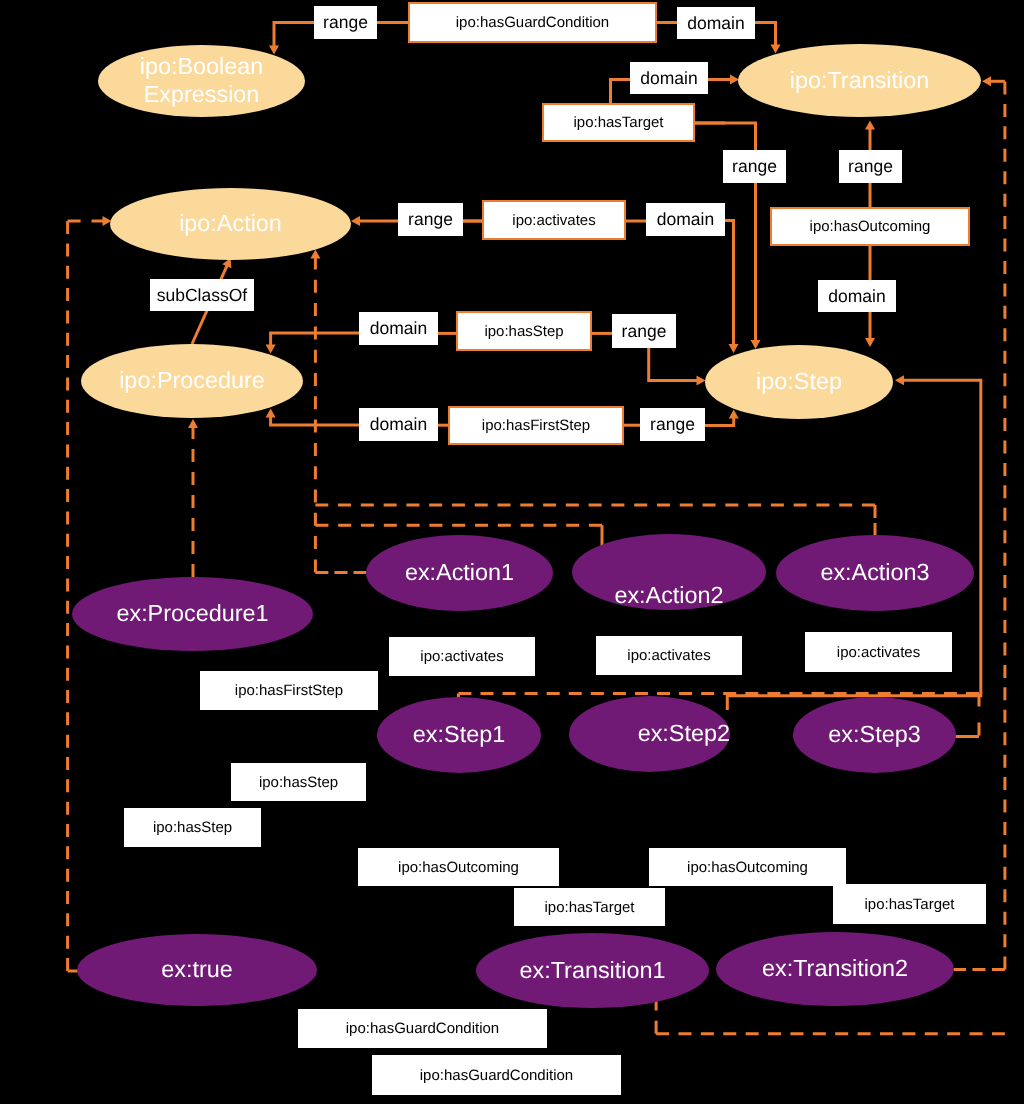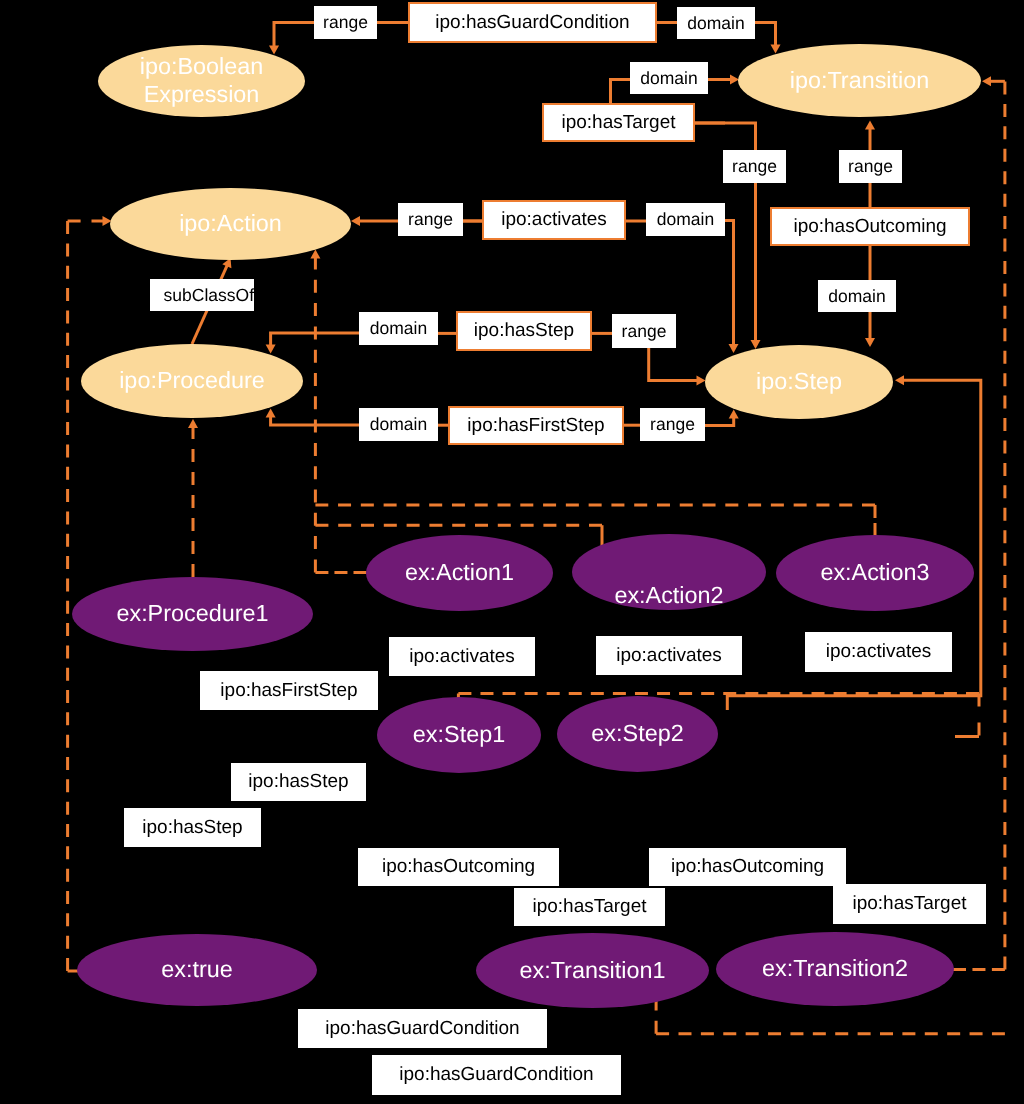--- a/index.html
+++ b/index.html
@@ -12,21 +12,21 @@
   svg.edges{position:absolute;left:0;top:0;width:1024px;height:1104px;}
   .node{position:absolute;display:flex;align-items:center;justify-content:center;
         text-align:center;color:#fff;border-radius:50%;box-sizing:border-box;}
   .node.cls{background:#fbd99a;}
   .node.ind{background:#701a75;}
   .nodetxt{font-size:23.4px;line-height:1.18;white-space:nowrap;}
   .ln{display:block;}
   .lbl{position:absolute;display:flex;align-items:center;justify-content:center;
        background:#fff;color:#000;box-sizing:border-box;white-space:nowrap;}
   .lbl.small{font-size:17.5px;}
-  .lbl.big{font-size:19px;}
+  .lbl.big{font-size:15px;}
   .lbl.sh{border:2px solid #ed7d31;}
 </style>
 </head>
 <body>
 
 <div id="stage">
   <svg class="edges" viewBox="0 0 1024 1104" width="1024" height="1104">
     <path d="M 314.0 22.5 L 274.0 22.5 L 274.0 47.5" fill="none" stroke="#ed7d31" stroke-width="3"></path>
     <polygon points="274.0,54.5 269.0,45.5 279.0,45.5" fill="#ed7d31"></polygon>
     <path d="M 755.0 22.5 L 775.5 22.5 L 775.5 46.5" fill="none" stroke="#ed7d31" stroke-width="3"></path>
@@ -133,23 +133,28 @@
   <div class="node ind" style="left:72px;top:577px;width:241px;height:74px;">
       <div class="nodetxt">
         <span class="ln">ex:Procedure1</span>
       </div>
     </div>
   <div class="node ind" style="left:377px;top:697px;width:164px;height:76px;">
       <div class="nodetxt">
         <span class="ln">ex:Step1</span>
       </div>
     </div>
-  <div class="node ind" style="left:557px;top:696px;width:161px;height:76px;">
+  <div class="node ind" style="left:569px;top:696px;width:161px;height:76px;justify-content:flex-end;">
       <div class="nodetxt">
         <span class="ln">ex:Step2</span>
+      </div>
+    </div>
+  <div class="node ind" style="left:793px;top:697px;width:163px;height:76px;">
+      <div class="nodetxt">
+        <span class="ln">ex:Step3</span>
       </div>
     </div>
   <div class="node ind" style="left:77px;top:934px;width:240px;height:72px;text-align:center;">
       <div class="nodetxt">
         <span class="ln">ex:true</span>
       </div>
     </div>
   <div class="node ind" style="left:476px;top:933px;width:233px;height:75px;">
       <div class="nodetxt">
         <span class="ln">ex:Transition1</span>
@@ -195,21 +200,21 @@
     </div>
   <div class="lbl small" style="left:398px;top:203px;width:65px;height:33px;">
       <span>range</span>
     </div>
   <div class="lbl small" style="left:646px;top:203px;width:79px;height:33px;">
       <span>domain</span>
     </div>
   <div class="lbl small" style="left:818px;top:280px;width:78px;height:32px;">
       <span>domain</span>
     </div>
-  <div class="lbl small" style="left:150px;top:279px;width:104px;height:32px;justify-content:flex-end;">
+  <div class="lbl small" style="left:150px;top:279px;width:104px;height:32px;">
       <span>subClassOf</span>
     </div>
   <div class="lbl small" style="left:359px;top:312px;width:79px;height:33px;">
       <span>domain</span>
     </div>
   <div class="lbl small" style="left:612px;top:314px;width:64px;height:34px;">
       <span>range</span>
     </div>
   <div class="lbl small" style="left:359px;top:408px;width:79px;height:33px;">
       <span>domain</span>

